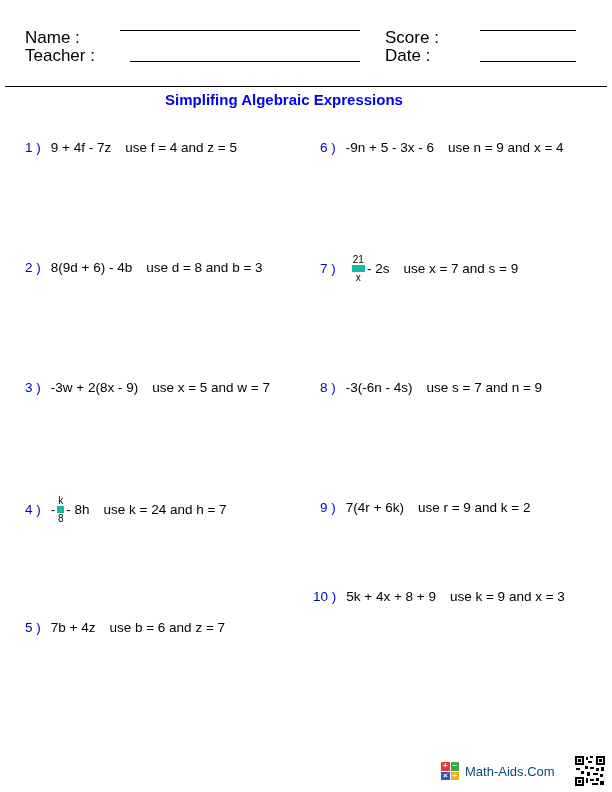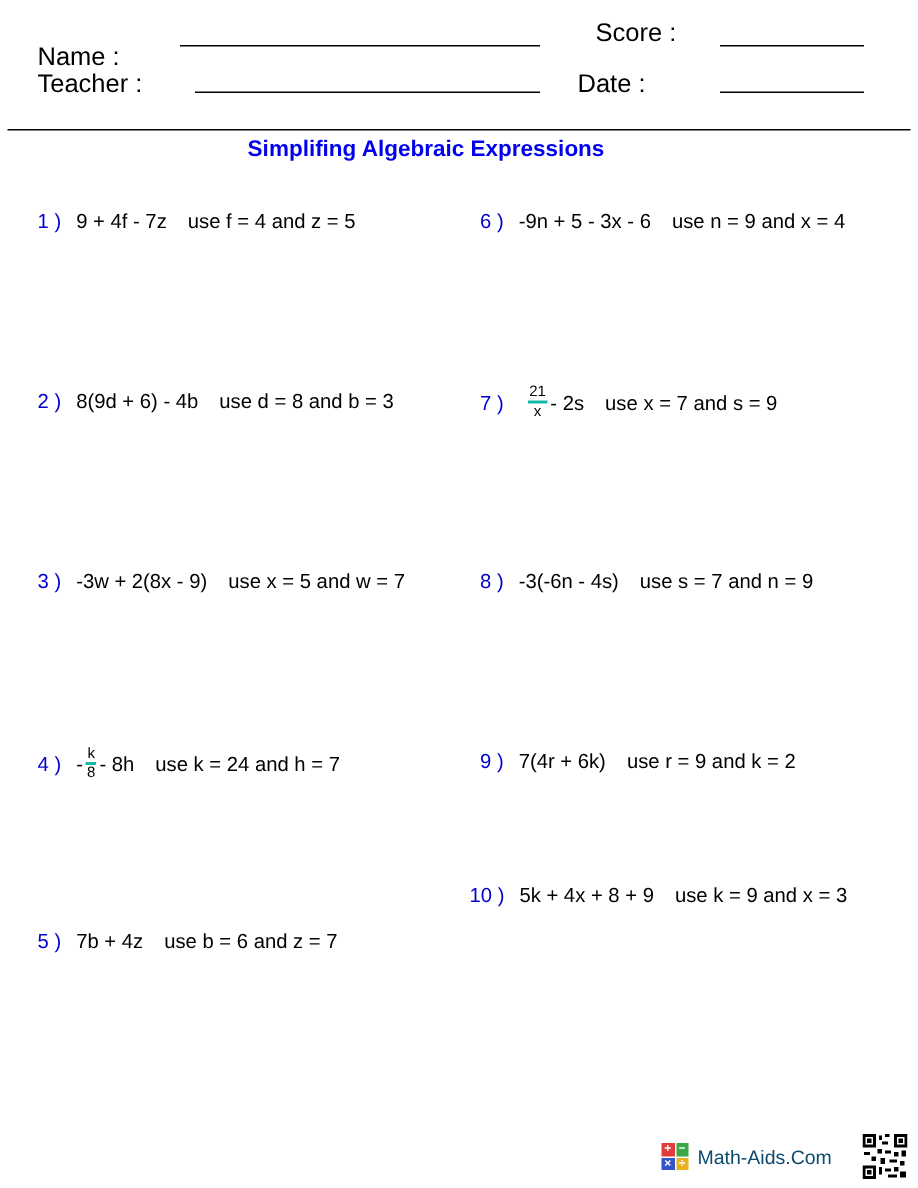--- a/index.html
+++ b/index.html
@@ -8,31 +8,31 @@
   .abs { position:absolute; }
   .hdr-label { font-size:17px; }
   .hdr-line { border-bottom:1px solid #000; height:0; }
   .rule { left:5px; right:5px; top:86px; border-top:1px solid #000; height:0; }
   .title { top:91px; left:0; width:568px; text-align:center; color:#0000ee;
            font-weight:bold; font-size:15px; }
   .prob { font-size:13.5px; white-space:nowrap; display:flex; align-items:center; height:20px; }
   .num { color:#0000cc; margin-right:10px; }
   .expr { margin-right:14px; display:inline-flex; align-items:center; }
   .frac { display:inline-flex; flex-direction:column; align-items:center; font-size:10px; line-height:11px; margin:0 2px; }
-  .frac .top { border-bottom:2px solid #14b8a6; padding:0 1px; }
+  .frac .top { border-bottom:7px solid #14b8a6; padding:0 1px; }
   .footer-text { color:#0c4a6e; font-size:13px; }
   .logo { width:18px; height:18px; display:grid; grid-template-columns:1fr 1fr; grid-template-rows:1fr 1fr; gap:1px; }
   .logo span { display:flex; align-items:center; justify-content:center; font-size:8px; font-weight:bold; color:#fff; line-height:8px; }
 </style>
 </head>
 <body>
 
 <div class="abs hdr-label" style="left:25px;top:16px;margin-top:12px;">Name :</div>
 <div class="abs hdr-line" style="left:120px;top:30px;width:240px;"></div>
-<div class="abs hdr-label" style="left:385px;top:12px;margin-left:12px;">Score :</div>
+<div class="abs hdr-label" style="left:385px;top:28px;">Score :</div>
 <div class="abs hdr-line" style="left:480px;top:30px;width:96px;"></div>
 
 <div class="abs hdr-label" style="left:25px;top:46px;">Teacher :</div>
 <div class="abs hdr-line" style="left:130px;top:61px;width:230px;"></div>
 <div class="abs hdr-label" style="left:385px;top:46px;">Date :</div>
 <div class="abs hdr-line" style="left:480px;top:61px;width:96px;"></div>
 
 <div class="abs rule"></div>
 <div class="abs title">Simplifing Algebraic Expressions</div>
 

